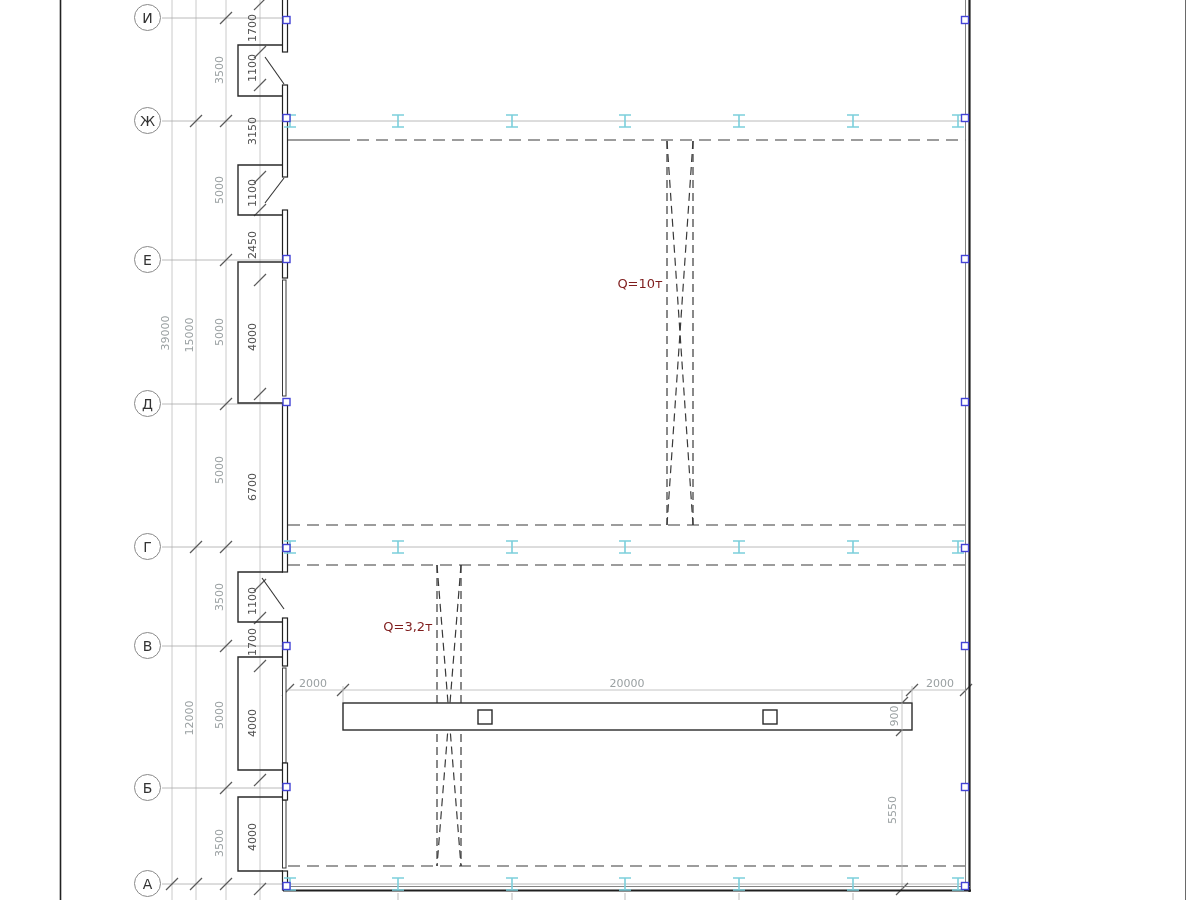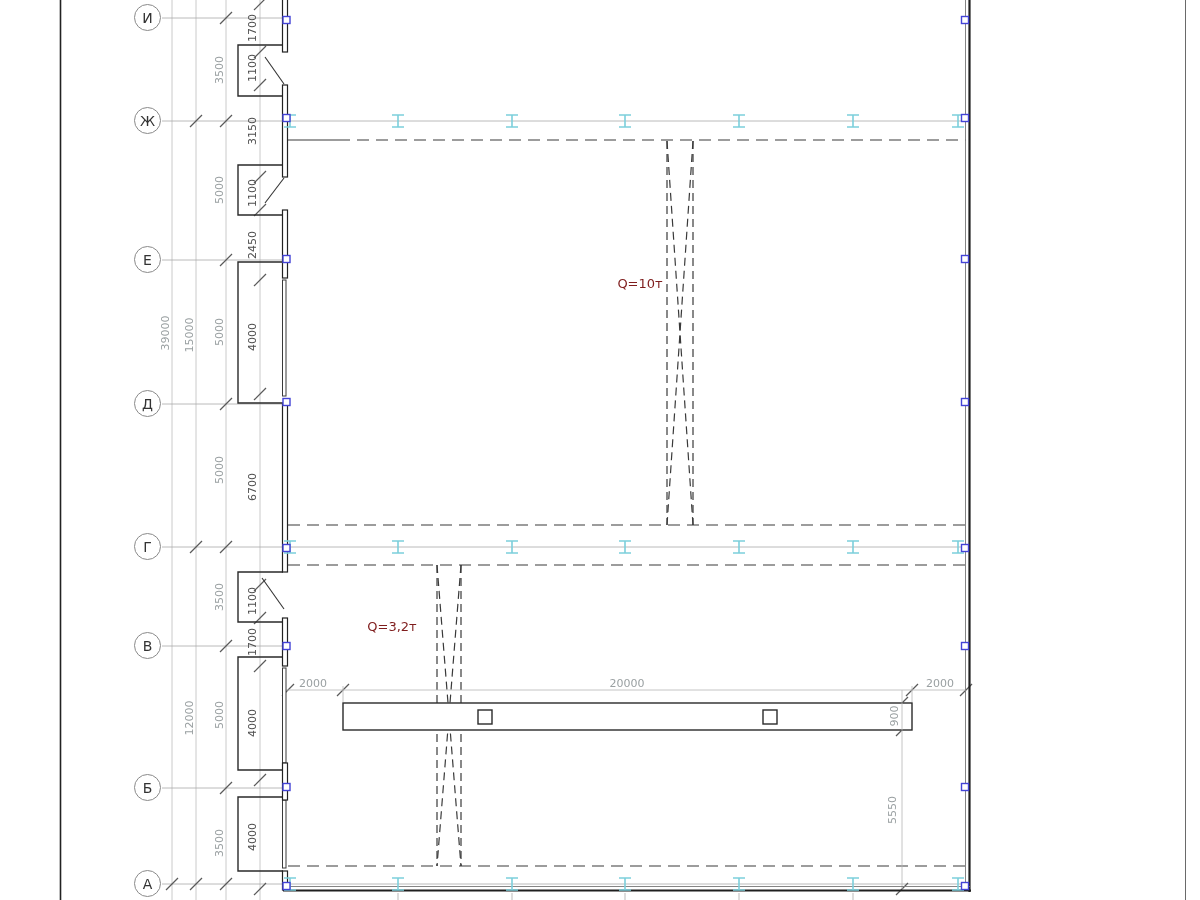--- a/index.html
+++ b/index.html
@@ -266,15 +266,15 @@
 <span class="lbl v dark" style="left:252px;top:723px;">4000</span>
 <span class="lbl v dark" style="left:252px;top:837px;">4000</span>
 
 <span class="lbl gray" style="left:313px;top:683px;">2000</span>
 <span class="lbl gray" style="left:627px;top:683px;">20000</span>
 <span class="lbl gray" style="left:940px;top:683px;">2000</span>
 <span class="lbl v gray" style="left:894px;top:716px;">900</span>
 <span class="lbl v gray" style="left:892px;top:810px;">5550</span>
 
 <span class="crane-lbl" style="left:640px;top:283px;">Q=10т</span>
-<span class="crane-lbl" style="left:392px;top:626px;">Q=3,2т</span>
+<span class="crane-lbl" style="left:408px;top:626px;">Q=3,2т</span>
 
 </div>
 
 </body></html>

